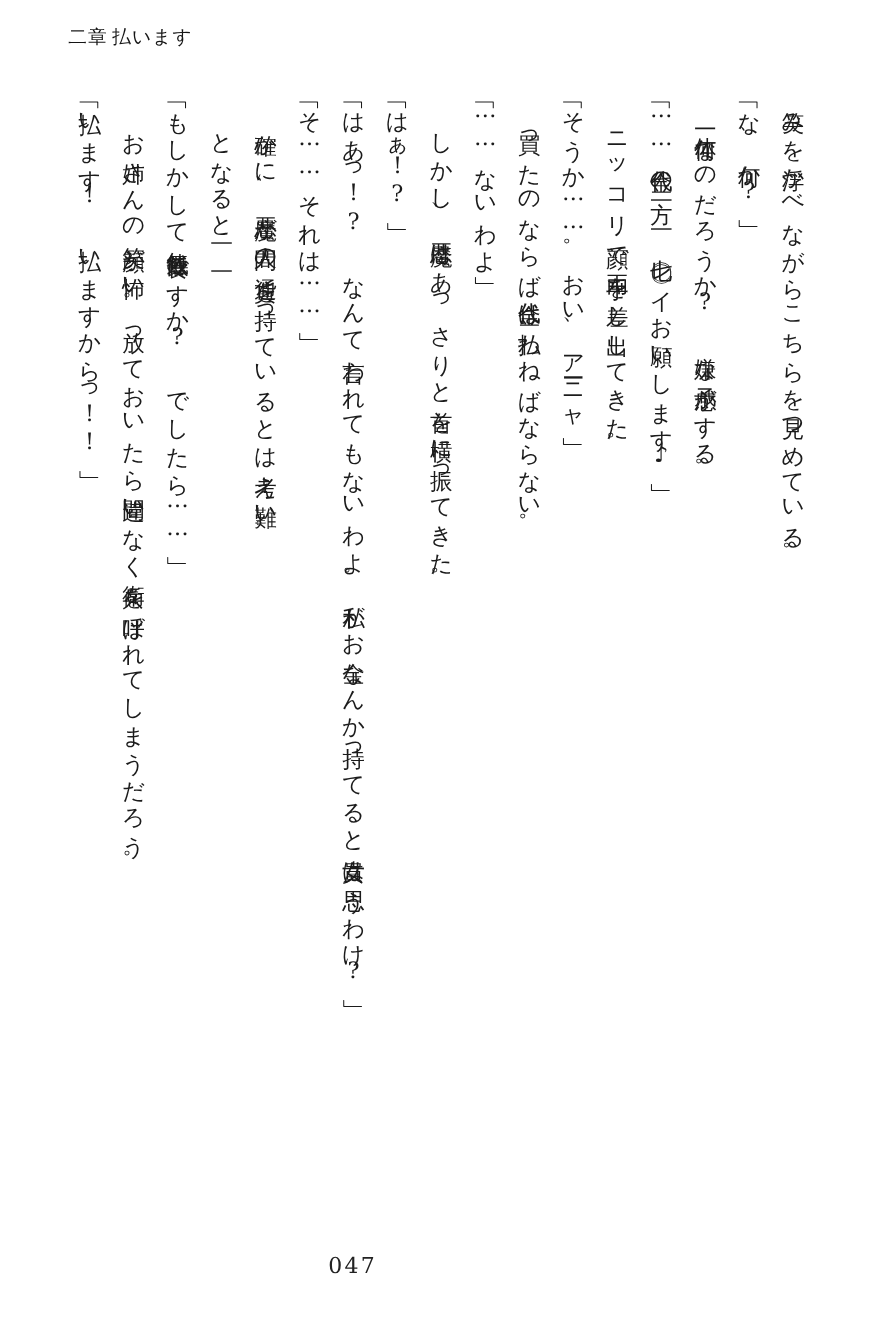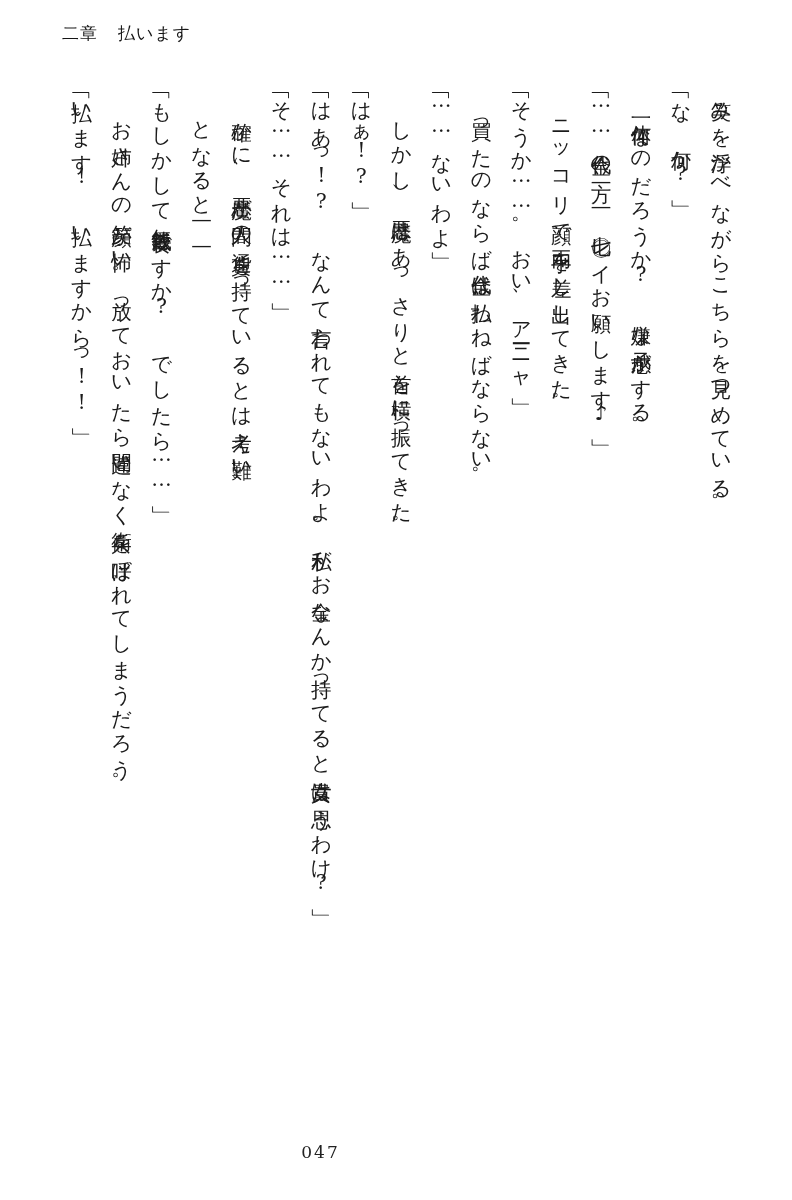--- a/index.html
+++ b/index.html
@@ -26,21 +26,21 @@
   
   .running-header {
     position: absolute;
     top: 22px;
     left: 62px;
     font-size: 17px;
     letter-spacing: 1px;
     color: #151515;
     white-space: nowrap;
   }
-  .running-header .chap-num { margin-right: 20px; text-align: center; }
+  .running-header .chap-num { margin-right: 4px; text-align: center; }
 
   
   .body-area {
     position: absolute;
     top: 86px;
     right: 52px;
     width: 690px;
     height: 1020px;
     writing-mode: vertical-rl;
     -webkit-writing-mode: vertical-rl;
@@ -61,21 +61,21 @@
     text-indent: 1em;
   }
 
   
   .folio {
     position: absolute;
     bottom: 38px;
     left: 0;
     width: 641px;
     text-align: center;
-    font-size: 17px;
+    font-size: 20px;
     letter-spacing: 2px;
     color: #222;
   }
 </style>
 </head>
 <body>
 
 <div class="page">
 
   <div class="running-header">

